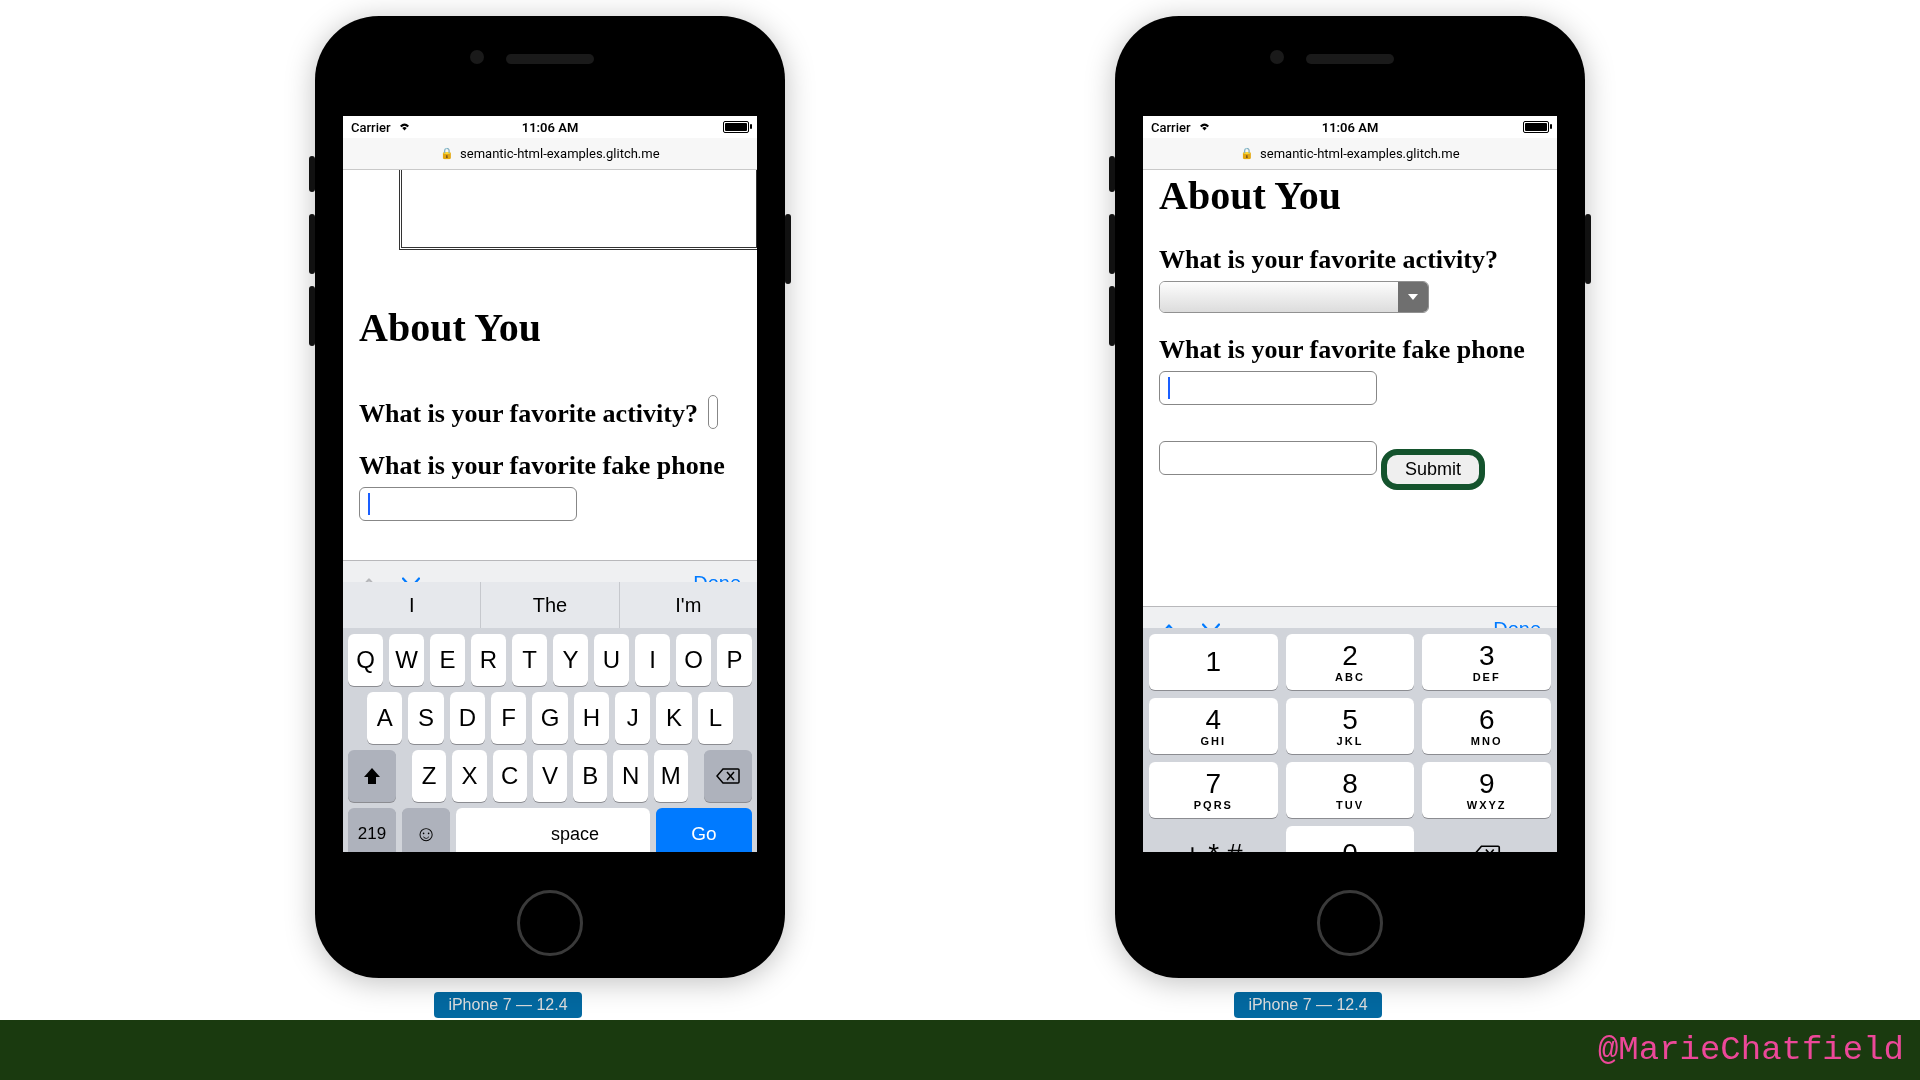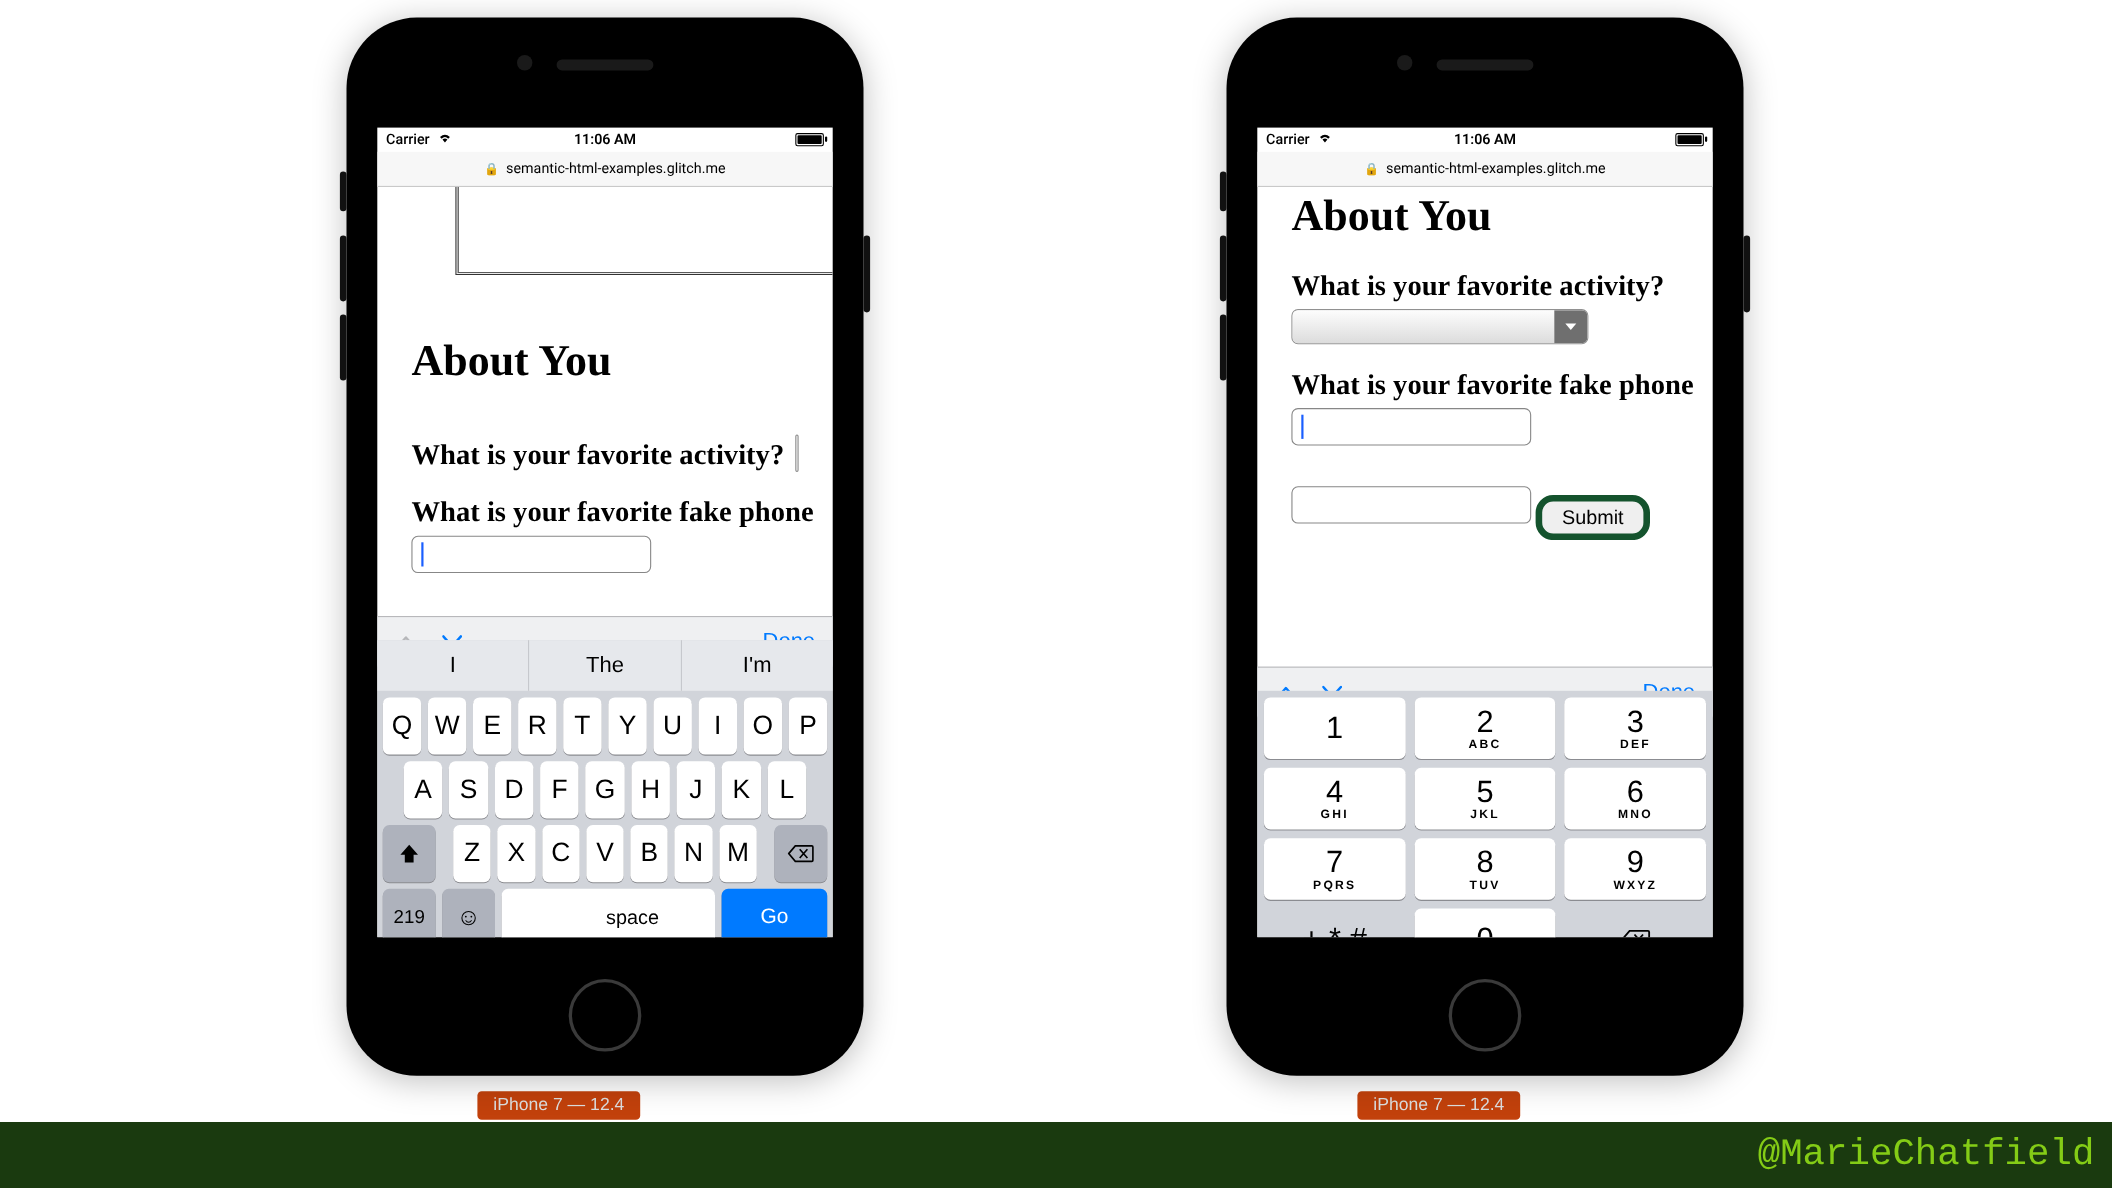--- a/index.html
+++ b/index.html
@@ -17,21 +17,21 @@
     position: relative;
     background: #ffffff;
   }
   .green-bar {
     position: absolute;
     bottom: 0;
     left: 0;
     width: 1920px;
     height: 60px;
     background: #1a3a0f;
-    color: #84cc16;
+    color: #ec4899;
     font-family: "Courier New", monospace;
     font-size: 34px;
     display: flex;
     align-items: center;
     justify-content: flex-end;
     padding-right: 16px;
   }
 
   .phone-wrap {
     position: absolute;
@@ -124,21 +124,21 @@
     align-items: center;
     justify-content: center;
     gap: 6px;
     font-size: 13px;
     color: #000;
     border-bottom: 0.5px solid #c9c9c9;
   }
   .urlbar .lock { font-size: 11px; }
 
   .content {
-    padding: 0 31px;
+    padding: 0 16px;
     font-family: Georgia, 'Times New Roman', Times, serif;
     color: #000;
     overflow: hidden;
   }
 
   
   .left-textarea-clip {
     margin: 0 0 0 40px;
     border: 3px double #333;
     border-top: none;
@@ -246,21 +246,21 @@
     display: flex; flex-direction: column; align-items: center; justify-content: center;
   }
   .nkey .num { font-size: 28px; line-height: 1;}
   .nkey .sub { font-size: 11px; letter-spacing: 2px; font-weight: 600; margin-top: 1px;}
   .nkey.flat { background: transparent; box-shadow: none; font-size: 24px;}
 
   
   .dev-label {
     margin: 14px auto 0 auto;
     width: fit-content;
-    background: #c2410c;
+    background: #0369a1;
     color: #ddd;
     font-size: 16px;
     padding: 4px 14px;
     border-radius: 4px;
     font-family: -apple-system, sans-serif;
   }
 
 </style>
 </head>
 <body>

